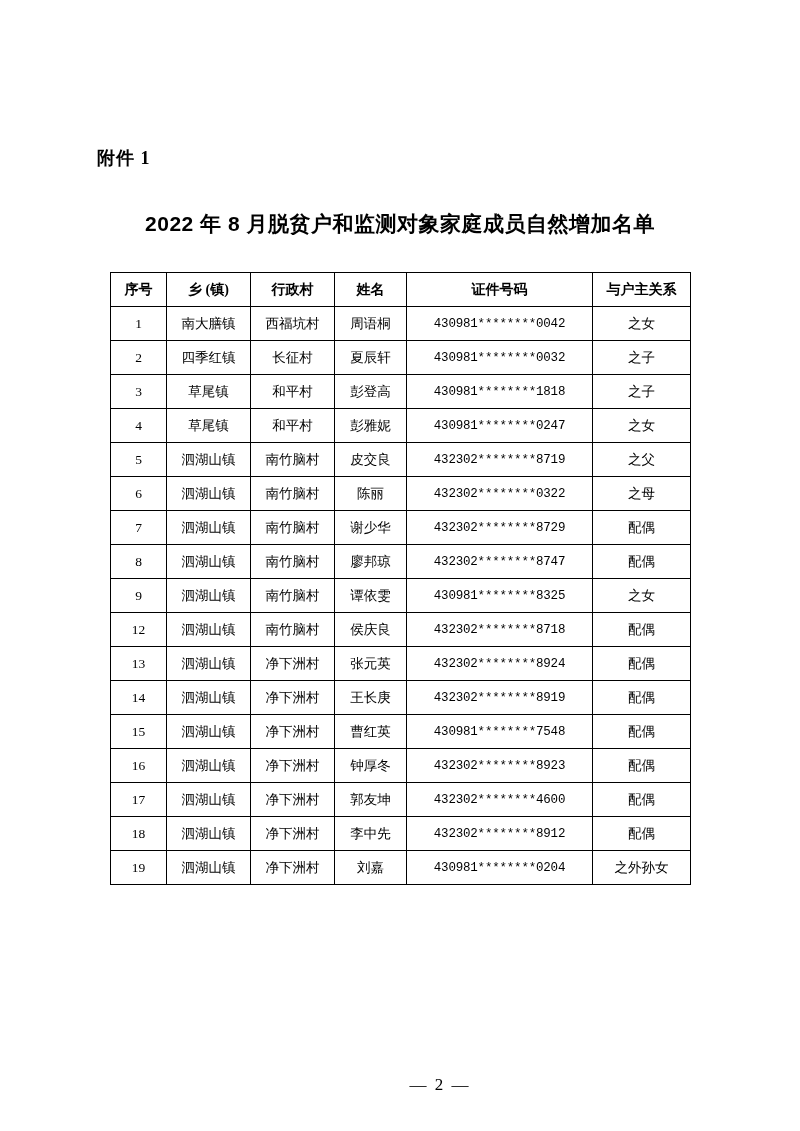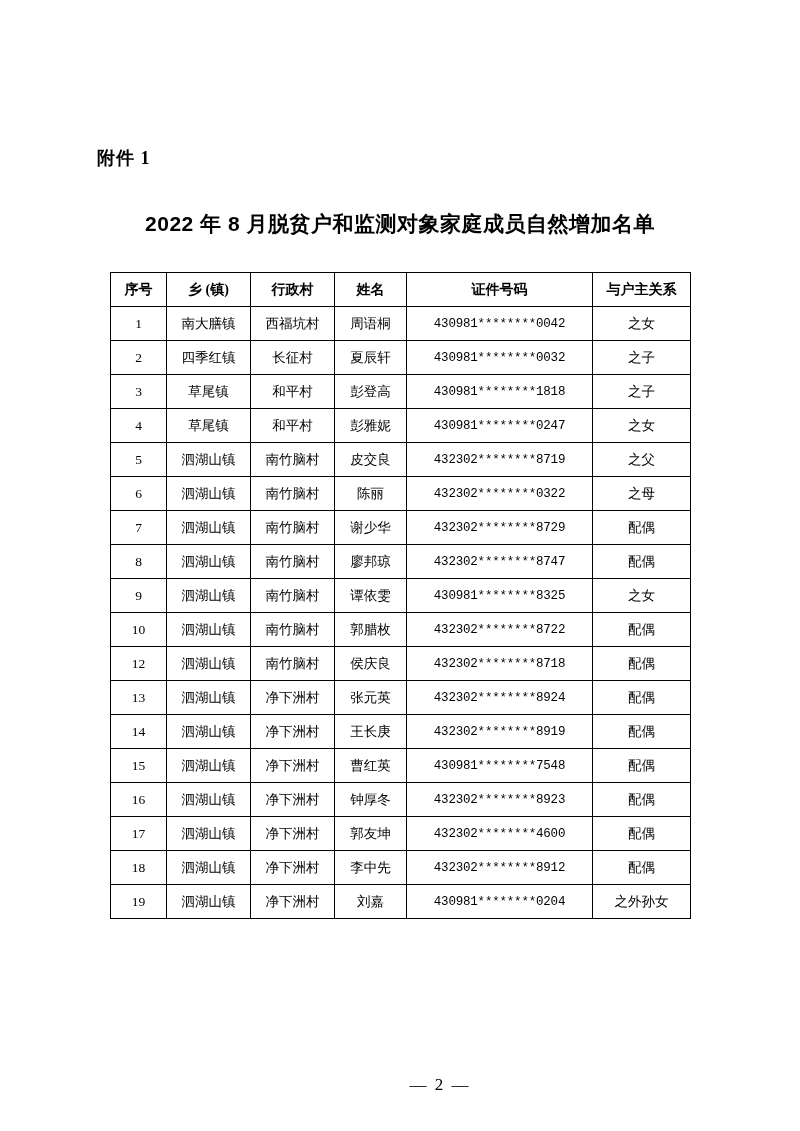--- a/index.html
+++ b/index.html
@@ -188,28 +188,20 @@
         </tr>
         <tr>
           <td>9</td>
           <td>泗湖山镇</td>
           <td>南竹脑村</td>
           <td>谭依雯</td>
           <td class="idnum">430981********8325</td>
           <td>之女</td>
         </tr>
         <tr>
-          <td>10</td>
-          <td>泗湖山镇</td>
-          <td>南竹脑村</td>
-          <td>郭腊枚</td>
-          <td class="idnum">432302********8722</td>
-          <td>配偶</td>
-        </tr>
-        <tr>
           <td>12</td>
           <td>泗湖山镇</td>
           <td>南竹脑村</td>
           <td>侯庆良</td>
           <td class="idnum">432302********8718</td>
           <td>配偶</td>
         </tr>
         <tr>
           <td>13</td>
           <td>泗湖山镇</td>

